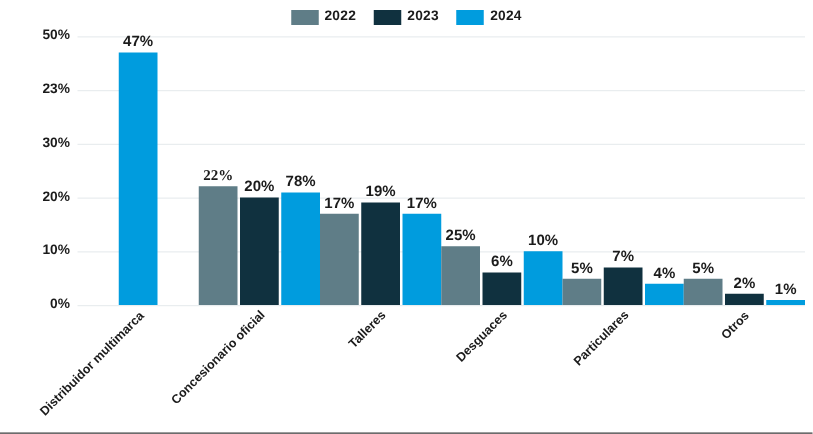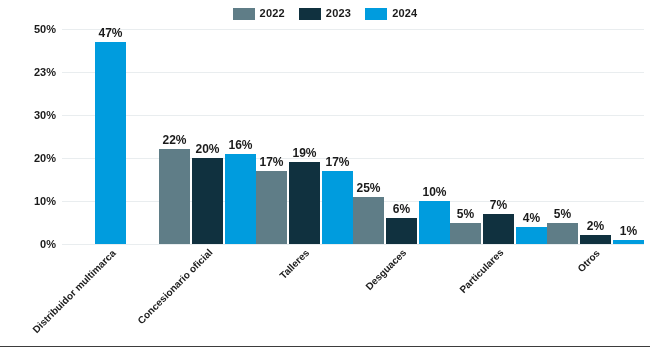--- a/index.html
+++ b/index.html
@@ -194,29 +194,29 @@
     <div id="groups">
         <div class="bar-group" style="width: 97px;">
           <div class="bar-slot">
             <div class="bar" style="height: 202.1px; background: rgb(0, 156, 222);"></div>
             <div class="bar-label" style="bottom: 205.1px;">47%</div>
           </div>
         </div>
         <div class="bar-group" style="width: 97px;">
           <div class="bar-slot">
             <div class="bar" style="height: 94.6px; background: rgb(95, 125, 135);"></div>
-            <div class="bar-label" style="bottom: 97.6px;">22%</div>
+            <div class="bar-label" style="bottom: 97.6px; font-family: Liberation Serif, serif;">22%</div>
           </div>
           <div class="bar-slot">
             <div class="bar" style="height: 86px; background: rgb(16, 49, 63);"></div>
             <div class="bar-label" style="bottom: 89px;">20%</div>
           </div>
           <div class="bar-slot">
             <div class="bar" style="height: 90.3px; background: rgb(0, 156, 222);"></div>
-            <div class="bar-label" style="bottom: 93.3px;">16%</div>
+            <div class="bar-label" style="bottom: 93.3px;">78%</div>
           </div>
         </div>
         <div class="bar-group" style="width: 97px;">
           <div class="bar-slot">
             <div class="bar" style="height: 73.1px; background: rgb(95, 125, 135);"></div>
             <div class="bar-label" style="bottom: 76.1px;">17%</div>
           </div>
           <div class="bar-slot">
             <div class="bar" style="height: 81.7px; background: rgb(16, 49, 63);"></div>
             <div class="bar-label" style="bottom: 84.7px;">19%</div>

